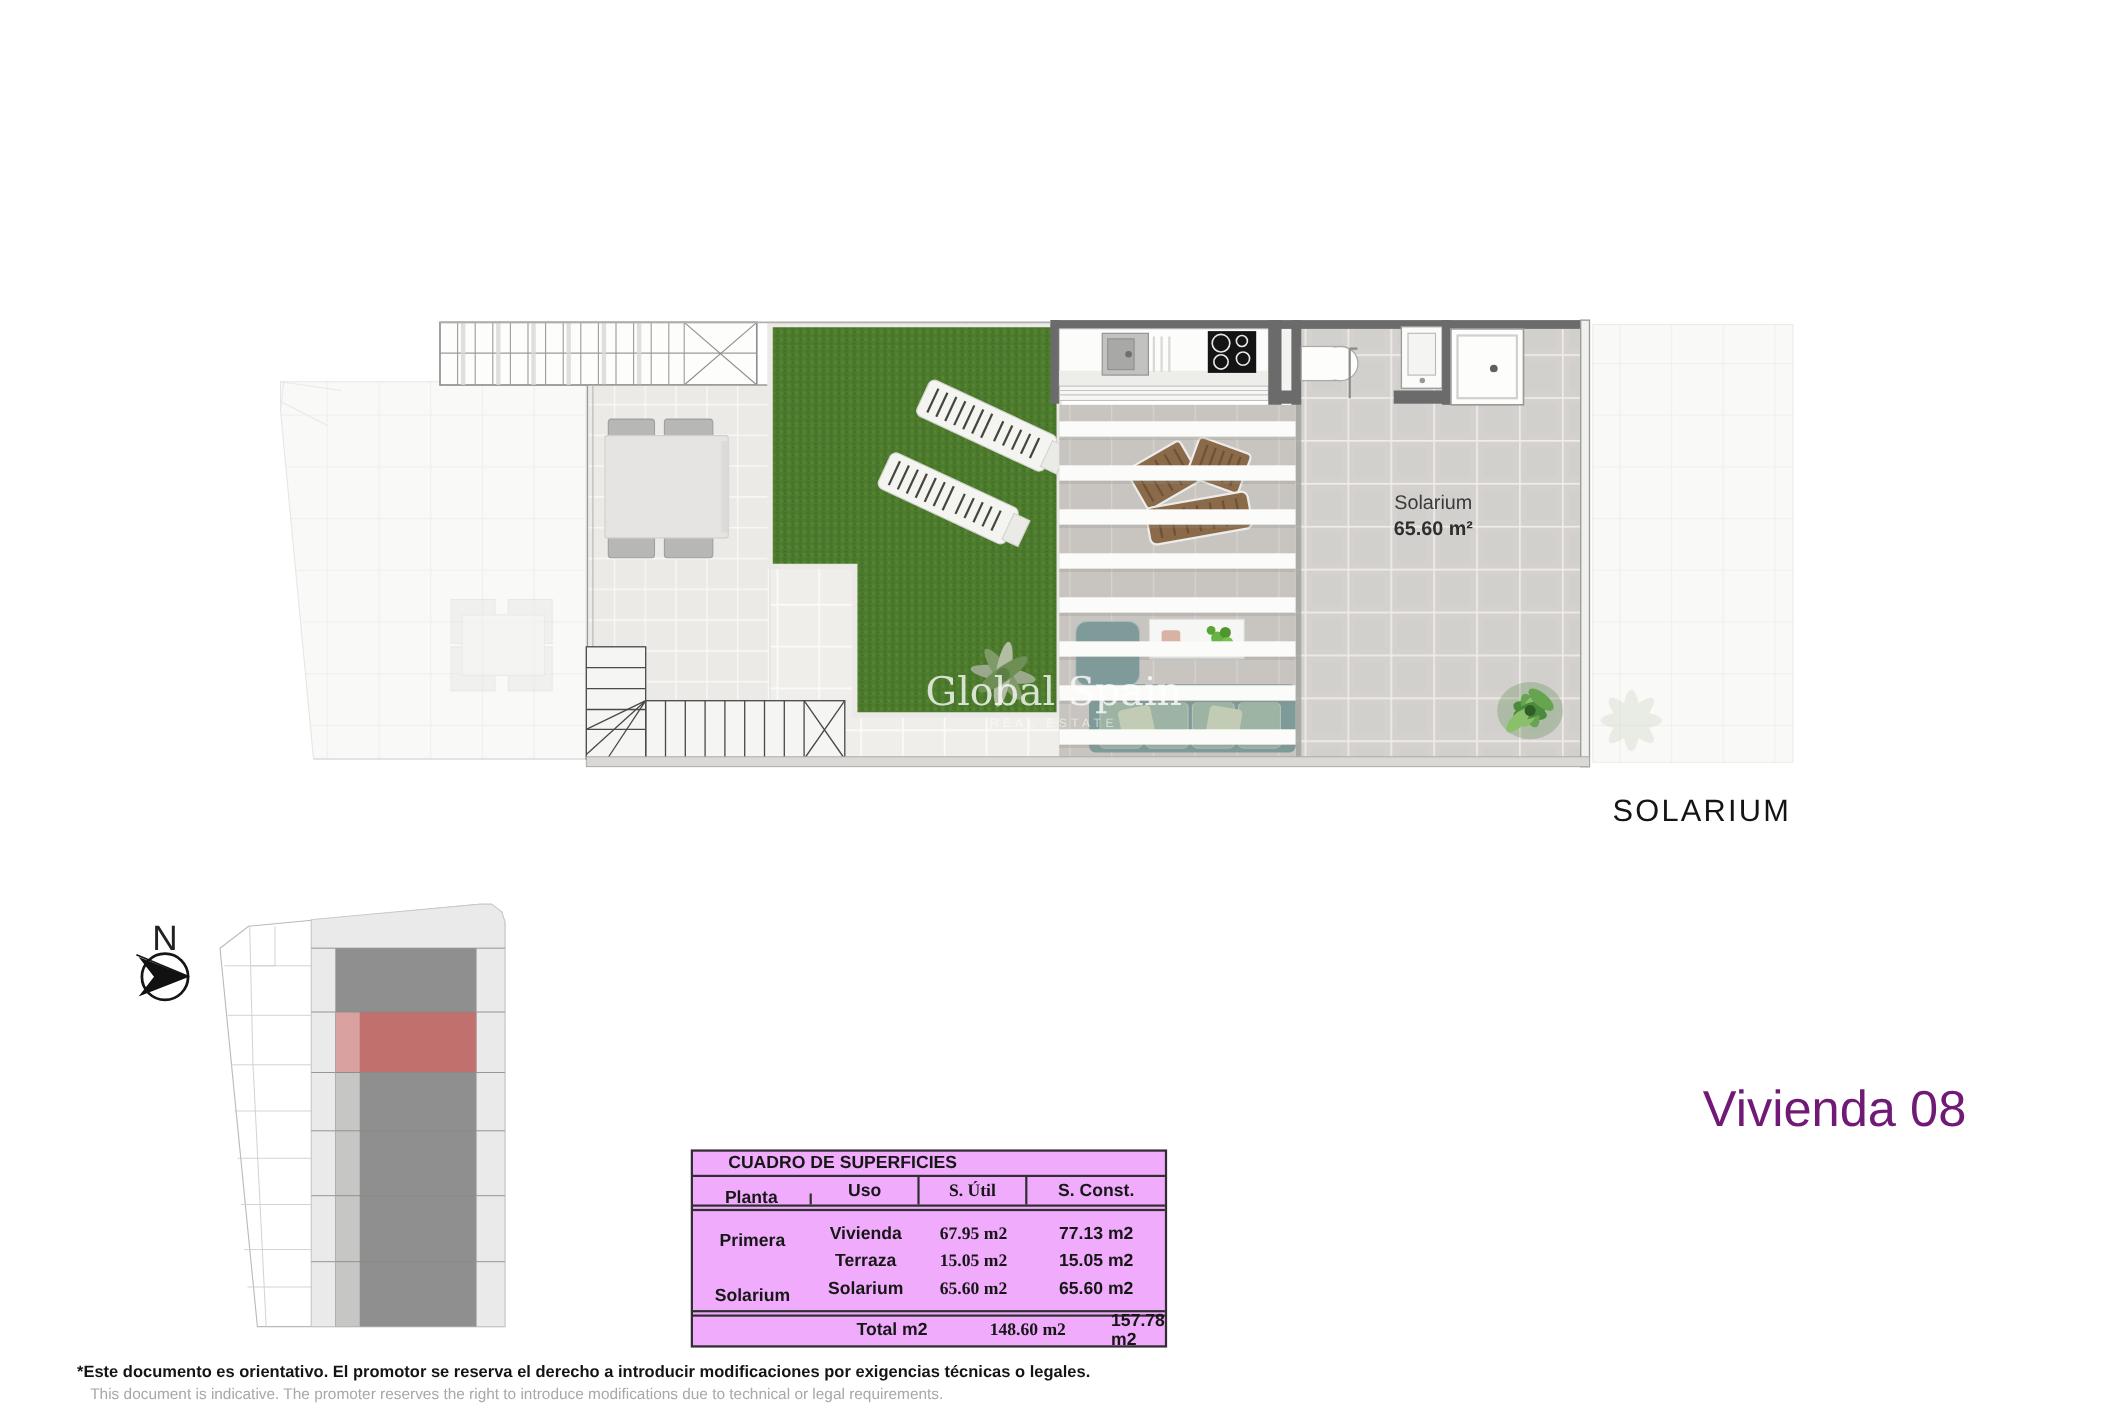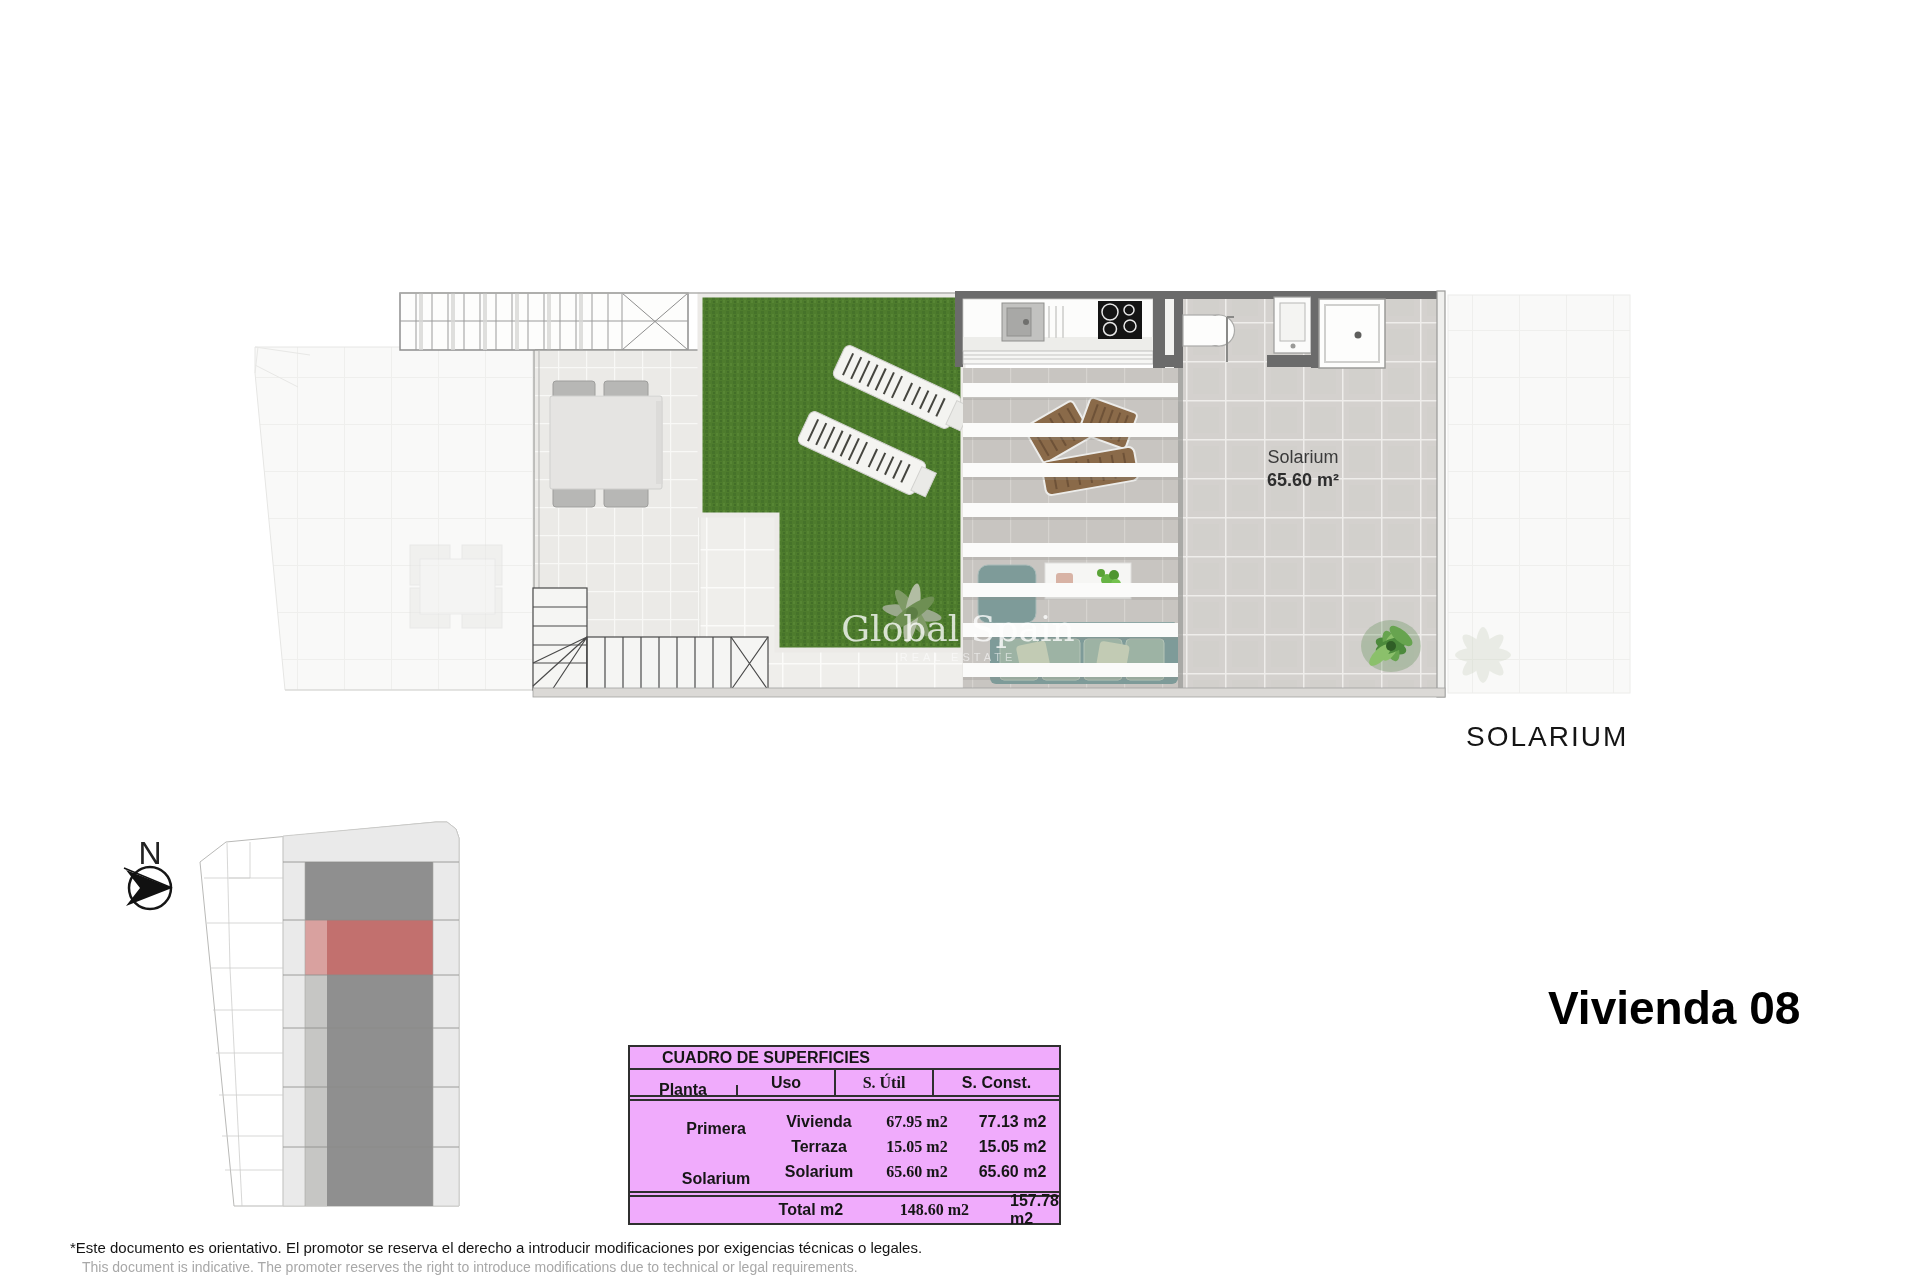--- a/index.html
+++ b/index.html
@@ -1,38 +1,38 @@
 <!DOCTYPE html>
 <html><head>
 <meta charset="utf-8">
 <style>
   html,body{margin:0;padding:0;background:#ffffff;}
   #stage{position:relative;width:1920px;height:1280px;background:#ffffff;overflow:hidden;
          font-family:"Liberation Sans",sans-serif;}
   .abs{position:absolute;}
   
   #solarium-heading{left:1466px;top:721px;font-size:28px;letter-spacing:2px;color:#141414;}
-  #unit-title{left:1548px;top:981px;font-size:46px;font-weight:700;color:#000000;}
+  #unit-title{left:1548px;top:981px;font-size:46px;font-weight:400;color:#701a75;}
   
   #surface-table{left:628px;top:1045px;width:429px;border:2px solid #2f2f2f;background:#f0abfc;
                  font-weight:bold;font-size:16px;color:#161616;}
   .tbl-title{height:21px;border-bottom:2px solid #2f2f2f;padding-left:32px;display:flex;align-items:center;}
   .trow{display:flex;}
   .trow .c{display:flex;align-items:center;justify-content:center;box-sizing:border-box;}
   .c0{width:108px;margin-top:15px;} .c1{width:98px;} .c2{width:98px;font-family:Liberation Serif, serif;} .c3{flex:1;}
   .tbl-head{height:25px;border-bottom:2px solid #2f2f2f;}
   .tbl-head .c0,.tbl-head .c1,.tbl-head .c2{border-right:2px solid #2f2f2f;}
   .dblgap{height:2px;border-bottom:2px solid #2f2f2f;}
   .tbl-body{padding-top:8px;padding-bottom:7px;border-bottom:2px solid #2f2f2f;}
-  .tbl-body .trow{height:25px;padding-left:32px;}
+  .tbl-body .trow{height:25px;}
   .dblgap2{height:2px;border-bottom:2px solid #2f2f2f;}
   .tbl-total{height:26px;gap:28px;}
   
   #disclaimer{left:70px;top:1239px;line-height:1.25;}
-  #disclaimer .es{font-size:15px;font-weight:400;color:#141414;}
+  #disclaimer .es{font-size:15px;font-weight:700;color:#141414;}
   #disclaimer .en{font-size:14px;color:#a8a8a8;margin-left:12px;margin-top:1px;}
   svg text{font-family:"Liberation Sans",sans-serif;}
   .wm1{font-family:"DejaVu Serif",serif;}
 </style>
 </head>
 <body>
 
 <div id="stage">
 
   <svg class="abs" style="left:250px;top:283px" width="1395" height="425" viewBox="0 0 1395 425">

